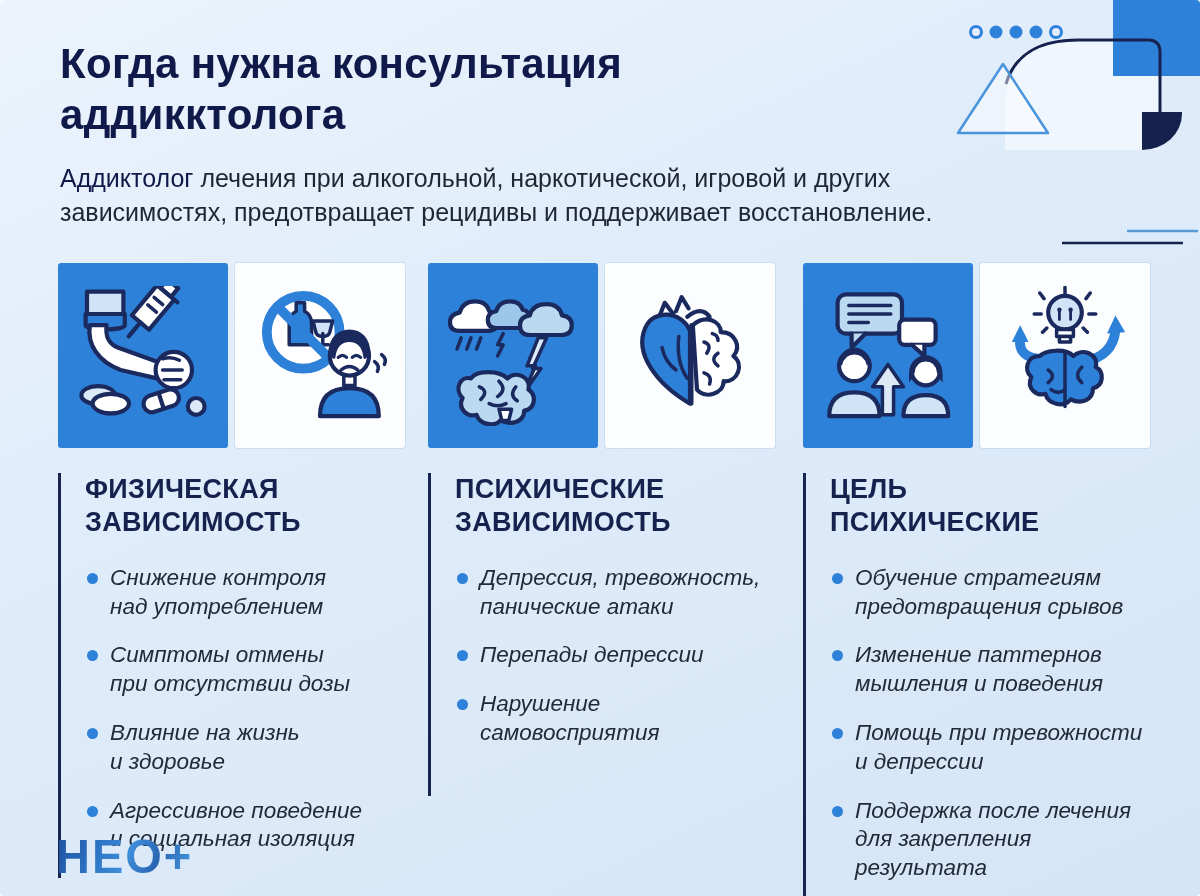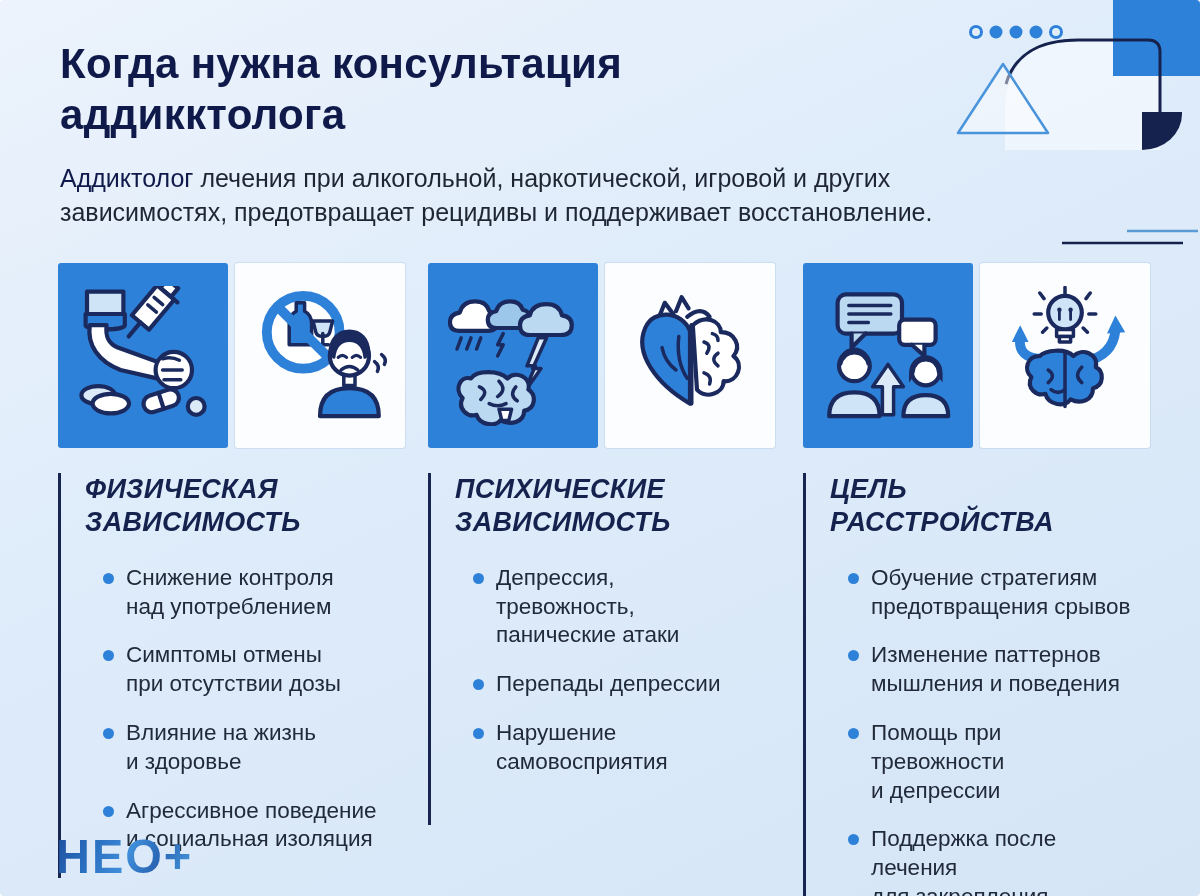--- a/index.html
+++ b/index.html
@@ -28,23 +28,23 @@
   .col.c1{left:58px;} .col.c2{left:428px;} .col.c3{left:803px;}
   .tiles{display:flex;gap:7px;height:185px;}
   .tile{flex:1;border-radius:3px;display:flex;align-items:center;justify-content:center;}
   .tile.blue{background:#2e81d8;}
   .tile.white{background:#fcfdff;box-shadow:0 0 0 1px rgba(170,195,225,.35);}
   .tile svg{width:140px;height:140px;}
   .col-body{margin-top:25px;border-left:3px solid #182550;padding-left:24px;padding-bottom:4px;}
   .col.c2 .col-body{padding-bottom:28px;}
   .col h2{
     margin:0 0 25px;font-size:27px;line-height:1.22;font-weight:800;
-    letter-spacing:.3px;color:#16224e;white-space:pre-line;font-style:italic;
-  }
-  .col ul{list-style:none;margin:16px;padding:0;}
+    letter-spacing:.3px;color:#16224e;white-space:pre-line;
+  }
+  .col ul{list-style:none;margin:0;padding:0;font-style:italic;}
   .col li{
     position:relative;padding-left:25px;margin-bottom:20px;
     font-size:22.5px;line-height:1.28;color:#212a38;white-space:pre-line;
   }
   .col li::before{
     content:"";position:absolute;left:2px;top:9px;width:11px;height:11px;
     border-radius:50%;background:#2e81d8;
   }
   
   .logo{
@@ -211,21 +211,21 @@
           <path d="M64,54 q20,-4 22,-22" stroke="#2e81d8" stroke-width="7"></path>
           <path d="M80,34 l6,-13 7,12 z" fill="#2e81d8"></path>
           <path d="M32,50 c-9,0 -12,10 -6,15 c-4,8 4,14 10,12 c2,8 14,10 18,4 c8,4 16,0 16,-8 c8,-2 8,-12 2,-15 c2,-10 -10,-14 -16,-8 c-6,-6 -20,-4 -24,0 z" fill="#2e81d8" stroke="#1b2a5e" stroke-width="3"></path>
           <path d="M50,48 v38" stroke="#1b2a5e" stroke-width="2.5"></path>
           <path d="M38,60 q6,4 0,9 M62,58 q-6,6 0,11 M40,74 q5,4 10,0" stroke="#1b2a5e" stroke-width="2.5"></path>
         </svg>
       </div>
     </div>
     <div class="col-body">
       <h2>ЦЕЛЬ
-РАССТРОЙСТВА</h2>
+ПСИХИЧЕСКИЕ</h2>
       <ul>
         <li>Обучение стратегиям
 предотвращения срывов</li>
         <li>Изменение паттернов
 мышления и поведения</li>
         <li>Помощь при тревожности
 и депрессии</li>
         <li>Поддержка после лечения
 для закрепления
 результата</li>

